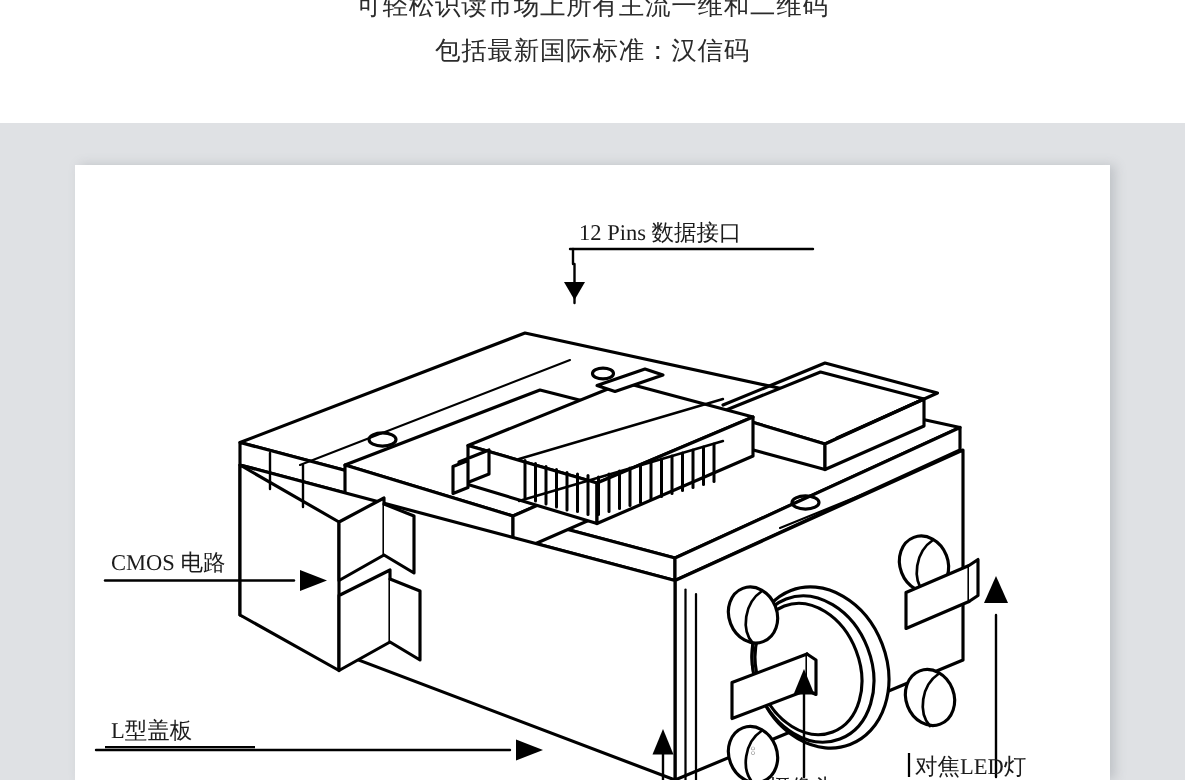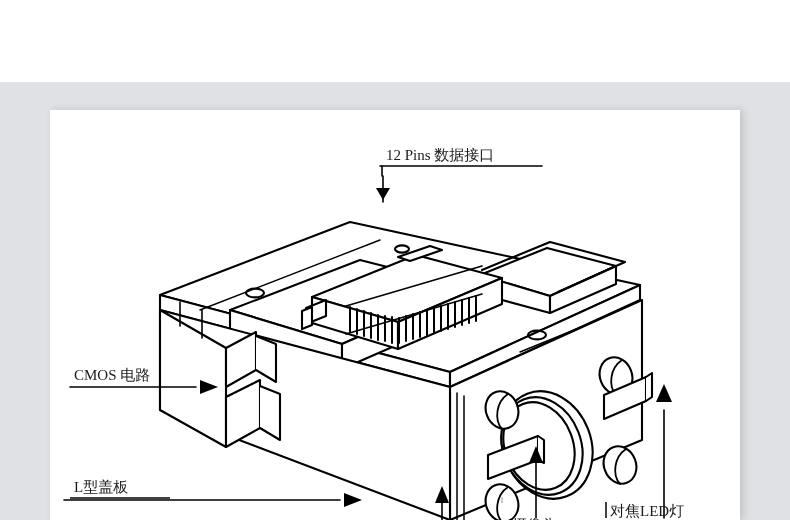--- a/index.html
+++ b/index.html
@@ -75,20 +75,24 @@
     font-family: "Liberation Serif", "DejaVu Serif", serif;
     font-size: 15px;
     fill: #1b1b1b;
   }
 </style>
 </head>
 <body>
 
 <div class="page">
 
+  <div class="headline-block">
+    <div class="headline-line l1">可轻松识读市场上所有主流一维和二维码</div>
+    <div class="headline-line l2">包括最新国际标准：汉信码</div>
+  </div>
 
   <div class="stage">
     <div class="card">
       <div class="diagram-wrap">
 
         <svg class="diagram" width="690" height="410" viewBox="0 0 690 410">
           <g fill="none" stroke="#000000" stroke-width="2.1" stroke-linejoin="round" stroke-linecap="round">
 
             <g>
               <path d="M110,185 L300,112 L590,175 L400,262 Z" fill="#ffffff"></path>

